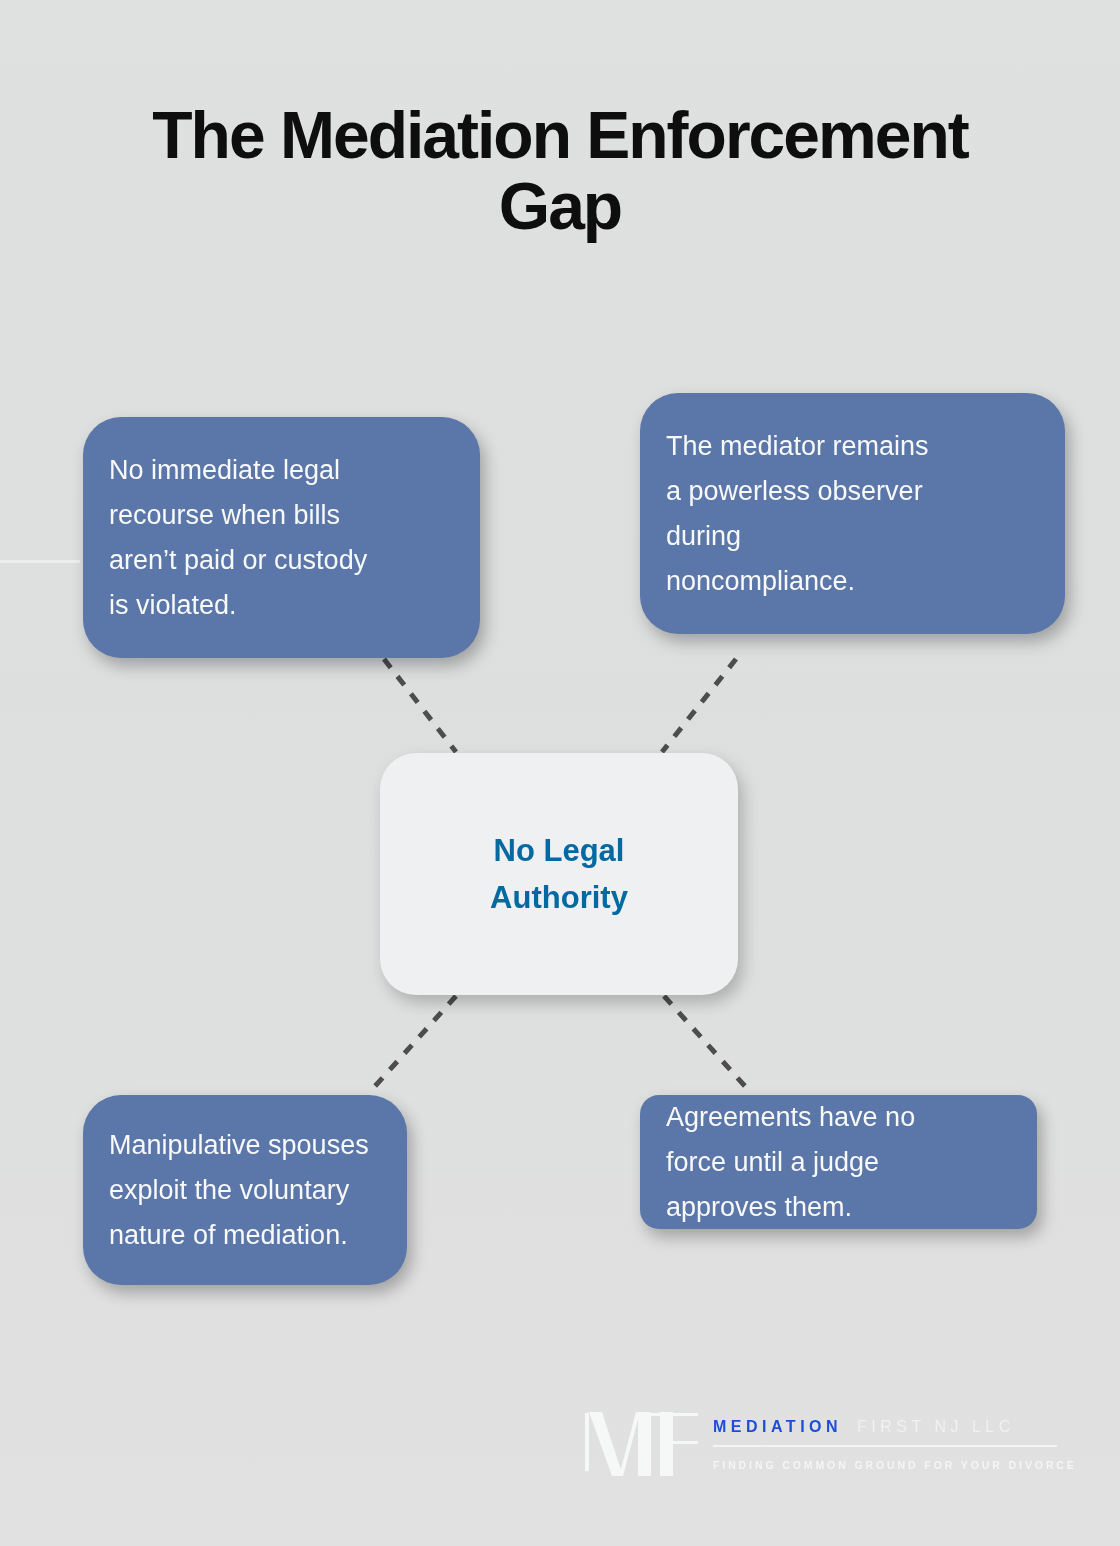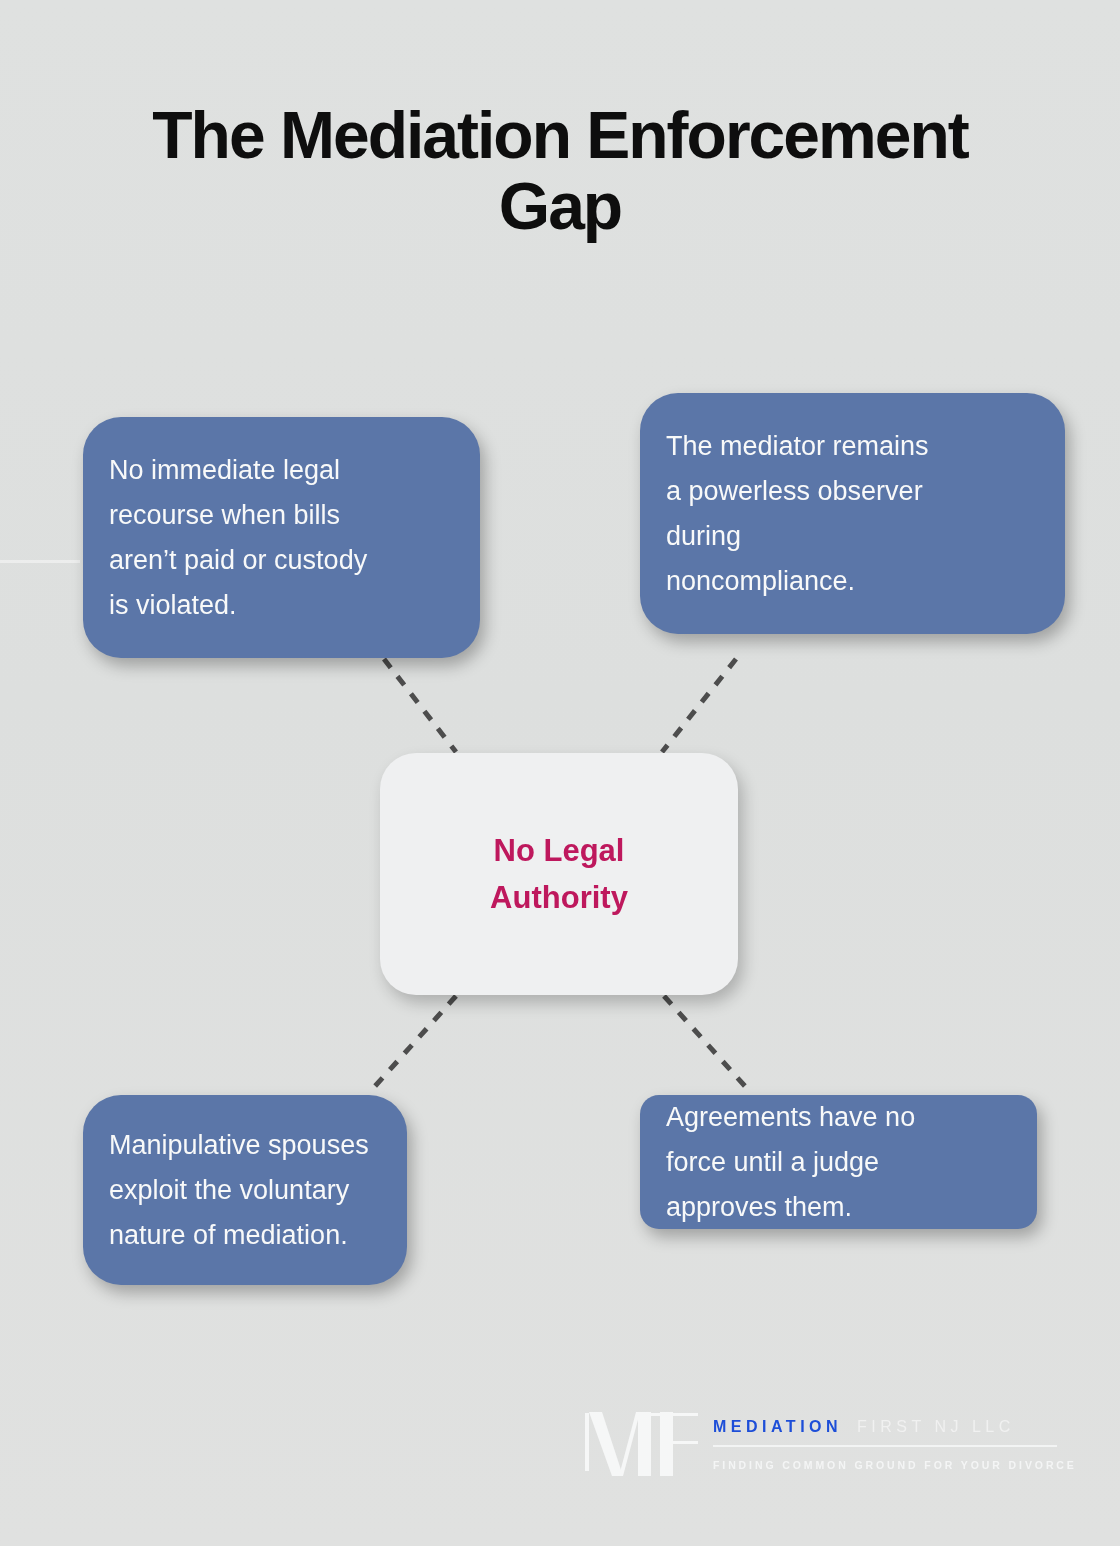--- a/index.html
+++ b/index.html
@@ -39,21 +39,21 @@
   .node-tr { left:640px; top:393px;  width:425px; height:241px; }
   .node-bl { left:83px;  top:1095px; width:324px; height:190px; }
   .node-br { left:640px; top:1095px; width:397px; height:134px;border-radius:19px; }
 
   .center-node {
     position:absolute; z-index:2; box-sizing:border-box;
     left:380px; top:753px; width:358px; height:242px;
     background:#eff0f1; border-radius:36px;
     box-shadow:5px 8px 16px rgba(0,0,0,0.22);
     display:flex; align-items:center; justify-content:center;
-    text-align:center; color:#be185d;
+    text-align:center; color:#0369a1;
     font-size:31px; font-weight:700; line-height:47px;
     white-space:pre-line;
   }
 
   .artifact-line {
     position:absolute; left:0; top:560px; width:80px; height:3px;
     background:rgba(255,255,255,0.45); z-index:0;
   }
 
   .footer-logo {

